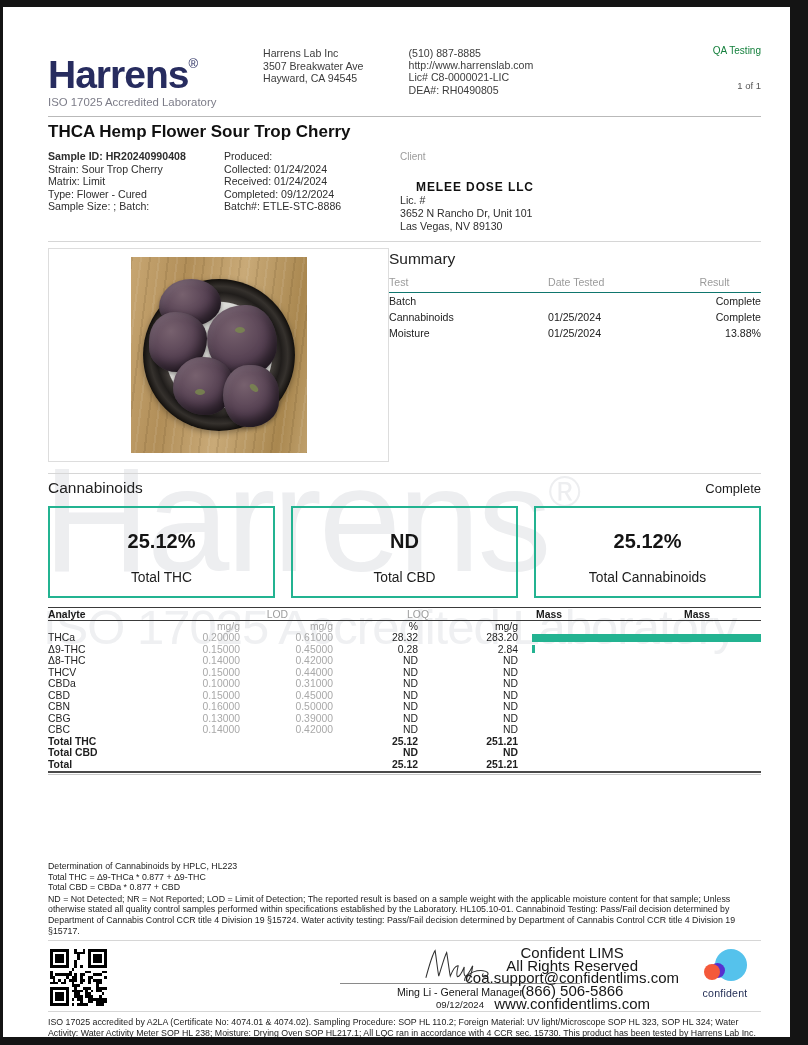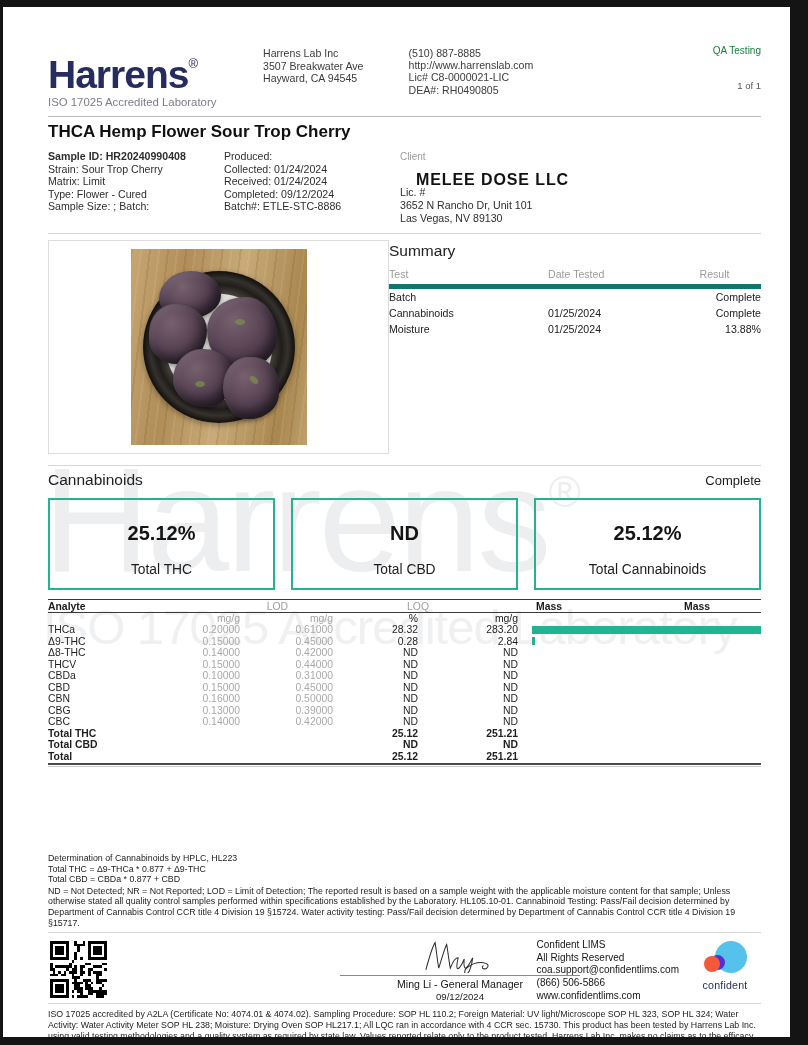--- a/index.html
+++ b/index.html
@@ -30,21 +30,21 @@
   .doc-title { font-size:17px; font-weight:700; color:#101010; margin-top:5px; }
 
   
   .sample-row { display:flex; margin-top:8px; }
   .s-col { font-size:10.6px; color:#2e2e2e; line-height:12.6px; }
   .s-col .b { font-weight:700; }
   .s-col1 { width:176px; }
   .s-col2 { width:176px; }
   .client-col { margin-left:0; line-height:13px; }
   .client-label { font-size:10px; color:#9b9b9b; }
-  .client-name { font-size:16px; font-weight:700; letter-spacing:0.9px; color:#111; margin-top:10px;padding-left:16px; }
+  .client-name { font-size:12px; font-weight:700; letter-spacing:0.9px; color:#111; margin-top:18px;padding-left:16px; }
   .client-line { font-size:10.6px; color:#2e2e2e; }
 
   
   .media-row { display:flex; margin-top:6px; }
   .photo-box { width:341px; height:214px; border:1px solid #ddd; background:#fff; display:flex; align-items:center; justify-content:center; }
   .photo { width:176px; height:196px; position:relative; overflow:hidden;
     background: linear-gradient(100deg,#c7a672,#b18e58 28%,#c9aa78 55%,#a9874f 85%,#bfa06c);
   }
   .photo::before { content:""; position:absolute; inset:0;
     background: repeating-linear-gradient(97deg, rgba(60,40,10,.10) 0 2px, transparent 2px 9px, rgba(255,255,255,.08) 9px 11px, transparent 11px 18px); }
@@ -58,21 +58,21 @@
   .bud.b3 { width:70px; height:72px; left:76px; top:48px; border-radius:55% 45% 52% 48%/48% 55% 45% 55%; }
   .bud.b4 { width:60px; height:58px; left:42px; top:100px; border-radius:50% 50% 45% 55%/55% 45% 52% 48%; }
   .bud.b5 { width:56px; height:62px; left:92px; top:108px; border-radius:48% 52% 55% 45%/52% 48% 45% 55%; }
   .leaf { position:absolute; width:10px; height:6px; background:#7a8a4e; border-radius:50%; opacity:.8; }
   .leaf.l1 { left:104px; top:70px; } .leaf.l2 { left:64px; top:132px; } .leaf.l3 { left:118px; top:128px; transform:rotate(40deg); }
 
   
   .summary { flex:1; padding-top:2px; }
   .summary h2 { font-size:15.5px; font-weight:500; color:#222; }
   .sum-head, .sum-row { display:grid; grid-template-columns:159px 120px 1fr; font-size:10.6px; }
-  .sum-head { color:#9b9b9b; margin-top:8px; padding-bottom:4px; border-bottom:5px solid #0f766e; }
+  .sum-head { color:#9b9b9b; margin-top:8px; padding-bottom:4px; border-bottom:1px solid #0f766e; }
   .sum-head :last-child { text-align:center; }
   .sum-row { color:#222; line-height:13.8px; padding-top:2px; }
   .sum-cell.result { text-align:right; }
 
   
   .cann-head { display:flex; margin-top:5px; align-items:baseline; }
   .cann-head h2 { font-size:15.5px; font-weight:500; color:#222; }
   .cann-status { margin-left:auto; font-size:13px; color:#1c1c1c; }
   .boxes { display:grid; grid-template-columns:1fr 1fr 1fr; gap:16px; margin-top:9px; }
   .rbox { height:92px; border:2px solid var(--teal,#23b391); display:flex; flex-direction:column; align-items:center; background:transparent; }
@@ -101,21 +101,21 @@
   .notes .para { margin-top:1px; }
 
   
   .sig-section { position:relative; height:62px; margin-top:6px; }
   .qr { position:absolute; left:2px; top:2px; width:57px; height:57px; }
   .sig-block { position:absolute; left:292px; top:0; width:240px; text-align:center; }
   .sig-svg { height:34px; margin-bottom:-2px; }
   .sig-line { border-top:1px solid #8a8a8a; }
   .sig-name { font-size:10.6px; color:#161616; margin-top:2px; }
   .sig-date { font-size:9.6px; color:#222; margin-top:1px; }
-  .conf-text { position:absolute; right:82px; top:0; text-align:left; font-size:10px; color:#161616; line-height:12.6px; }
+  .conf-text { position:absolute; right:82px; top:0; text-align:center; font-size:15px; color:#161616; line-height:12.6px; }
   .conf-logo { position:absolute; right:0; top:2px; width:72px; text-align:center; }
   .conf-circles { position:relative; width:48px; height:36px; margin:0 auto; }
   .c-blue { position:absolute; left:14px; top:0; width:32px; height:32px; border-radius:50%; background:#55c2ec; }
   .c-purple { position:absolute; left:9px; top:14px; width:15px; height:15px; border-radius:50%; background:#5630cf; }
   .c-orange { position:absolute; left:3px; top:15px; width:16px; height:16px; border-radius:50%; background:#f4593a; }
   .conf-label { font-size:10.6px; color:#253057; margin-top:2px; letter-spacing:0.2px; }
 
   .disclaimer { margin-top:5px; font-size:8.8px; color:#1c1c1c; line-height:10.7px; padding-bottom:10px; }
 </style>
 </head>

